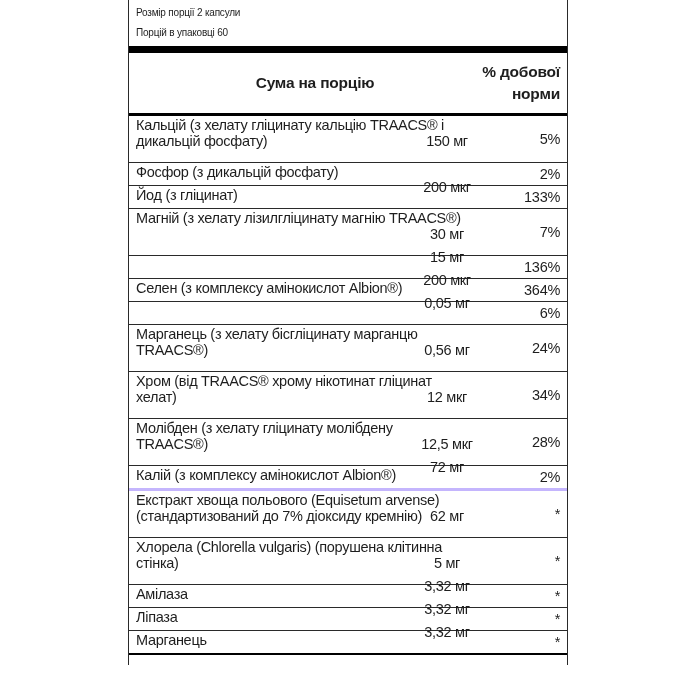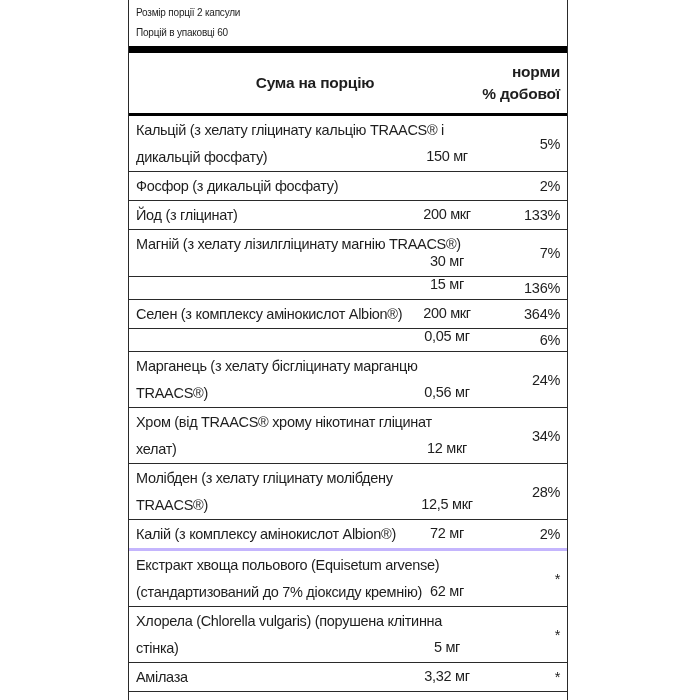--- a/index.html
+++ b/index.html
@@ -52,37 +52,37 @@
     width: 92px;
     text-align: right;
     line-height: 22px;
   }
   .rows {
     border-bottom: 2.5px solid #000000;
   }
   .row {
     position: relative;
     min-height: 22px;
-    line-height: 27px;
+    line-height: 16px;
     font-size: 14.5px;
     letter-spacing: -0.3px;
     border-top: 1.5px solid #2a2a2a;
     padding: 0 7px;
   }
   .row:first-child { border-top: none; }
   .row.stacked { min-height: 46px; }
   .row.section-start { border-top: 3px solid #c4b5fd; }
   .nm {
     max-width: 332px;
     padding-top: 1px;
   }
   .amt {
     position: absolute;
     left: 238px;
-    bottom: 1px;
+    bottom: 13px;
     width: 160px;
     text-align: center;
     white-space: nowrap;
   }
   .pct {
     position: absolute;
     right: 7px;
     top: 50%;
     transform: translateY(-50%);
     text-align: right;
@@ -94,22 +94,22 @@
 
 <div class="label">
   <div class="serving">
     <div>Розмір порції 2 капсули</div>
     <div>Порцій в упаковці 60</div>
   </div>
   <div class="bar"></div>
   <div class="colhead">
     <div class="ch-amount">Сума на порцію</div>
     <div class="ch-dv">
+      <div>% добової</div>
       <div>норми</div>
-      <div>% добової</div>
     </div>
   </div>
   <div class="rows" id="rows">
       <div class="row stacked">
     <div class="nm">Кальцій (з хелату гліцинату кальцію TRAACS® і дикальцій фосфату)</div>
     <div class="amt">150 мг</div>
     <div class="pct">5%</div>
   </div>
       <div class="row">
     <div class="nm">Фосфор (з дикальцій фосфату)</div>

